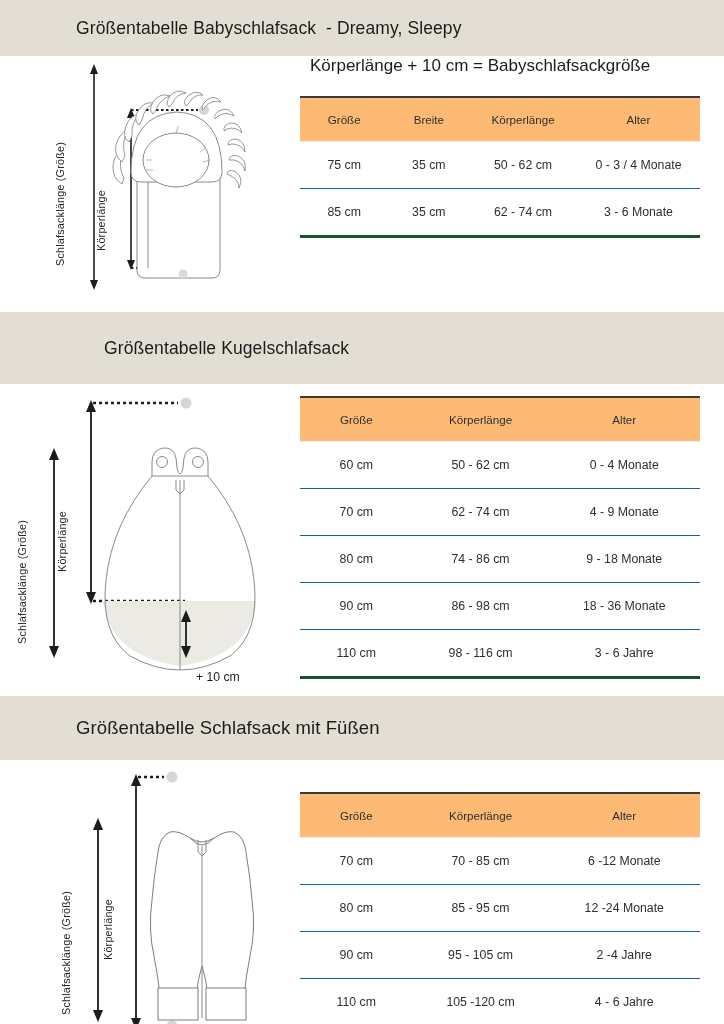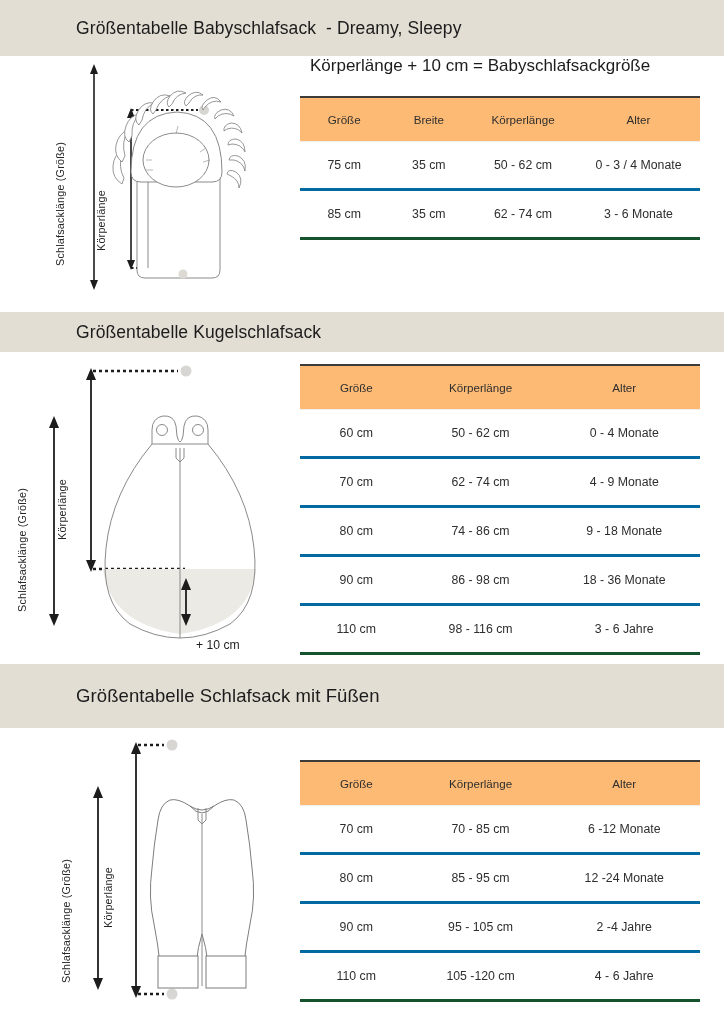--- a/index.html
+++ b/index.html
@@ -74,21 +74,21 @@
     text-align: center;
     border-top: 2px solid #3d3a37;
     border-bottom: 1px solid #f1efec;
   }
   table.size-table tbody td {
     font-size: 12.3px;
     font-weight: 400;
     color: #2e2e2e;
     padding: 16px 2px 16px 2px;
     text-align: center;
-    border-bottom: 3px solid #0369a1;
+    border-bottom: 1px solid #0369a1;
     white-space: nowrap;
   }
   table.size-table tbody tr:last-child td {
     border-bottom: 3px solid #14532d;
   }
 
   
   .vlabel {
     position: absolute;
     font-size: 10.8px;
@@ -202,21 +202,21 @@
           <td>85 cm</td>
           <td>35 cm</td>
           <td>62 - 74 cm</td>
           <td>3 - 6 Monate</td>
         </tr>
       </tbody>
     </table>
   </div>
 </div>
 
-<div class="banner" style="height:40px;">
+<div class="banner" style="height:72px;padding-left:28px;">
   <div class="banner-title">Größentabelle Kugelschlafsack</div>
 </div>
 
 <div class="section" style="height:312px;">
 
   <div class="diagram-col">
     <svg width="300" height="312" viewBox="0 0 300 312">
 
       <line x1="54" y1="72" x2="54" y2="266" stroke="#1c1c1c" stroke-width="1.8"></line>
       <polygon points="54,64 49,76 59,76" fill="#1c1c1c"></polygon>

